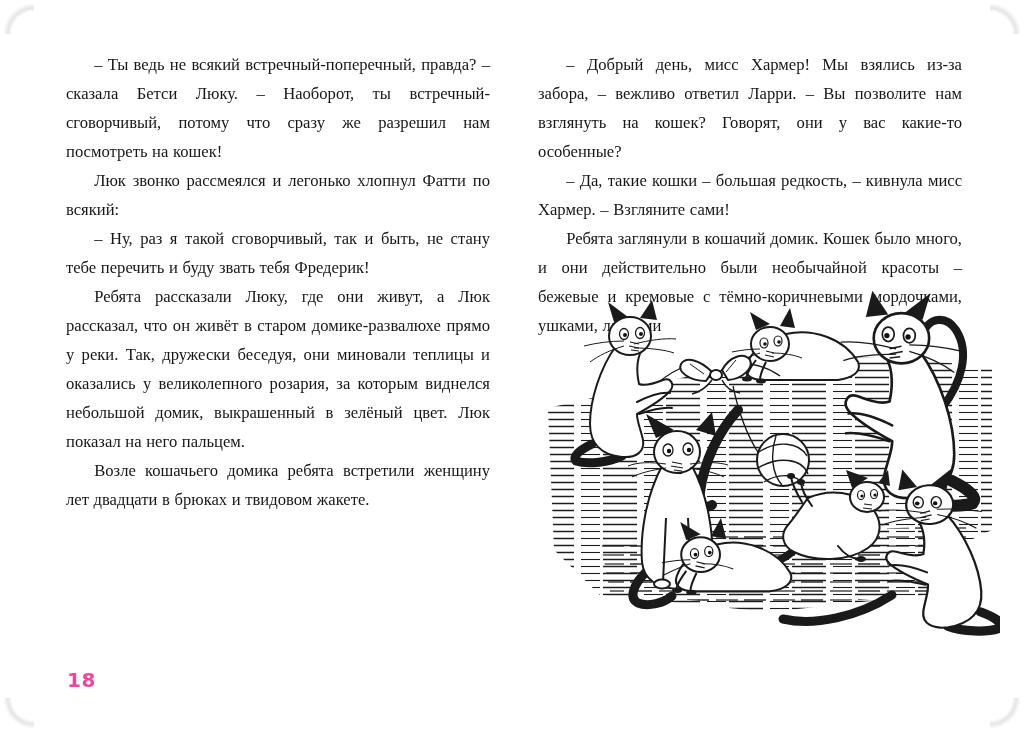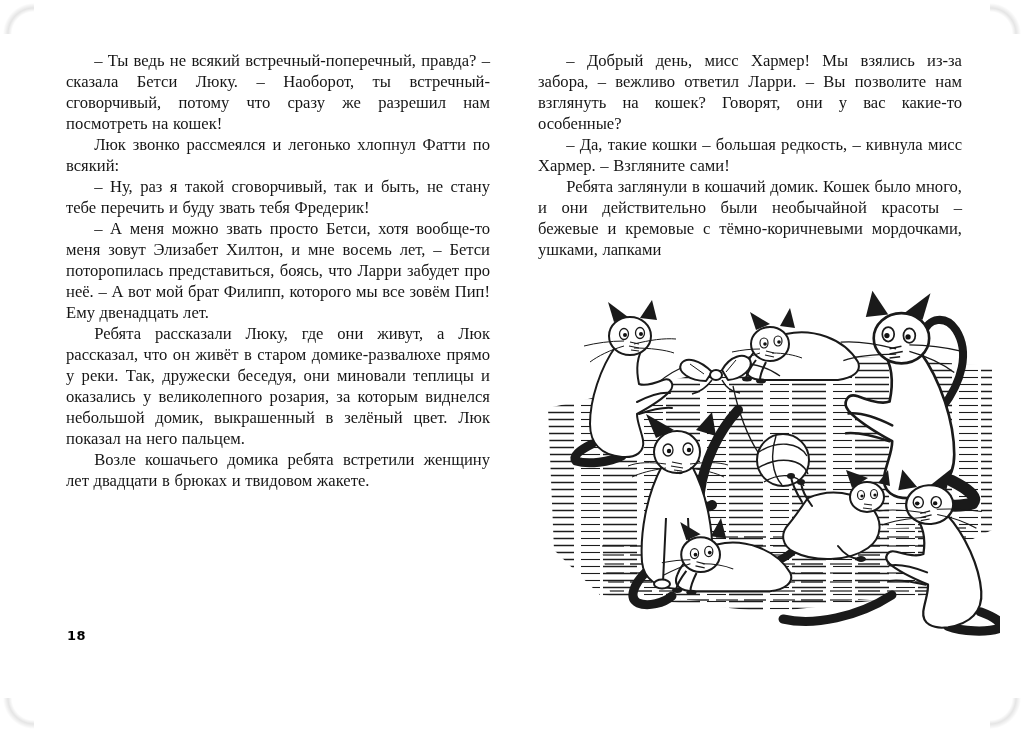--- a/index.html
+++ b/index.html
@@ -9,39 +9,38 @@
   
   .corner{position:absolute;width:34px;height:34px;pointer-events:none;}
   .corner.tl{top:0;left:0;background:radial-gradient(circle at 100% 100%, rgba(0,0,0,0) 0 22px, rgba(0,0,0,0.10) 26px, rgba(0,0,0,0) 31px);}
   .corner.tr{top:0;right:0;background:radial-gradient(circle at 0% 100%, rgba(0,0,0,0) 0 22px, rgba(0,0,0,0.10) 26px, rgba(0,0,0,0) 31px);}
   .corner.bl{bottom:0;left:0;background:radial-gradient(circle at 100% 0%, rgba(0,0,0,0) 0 22px, rgba(0,0,0,0.10) 26px, rgba(0,0,0,0) 31px);}
   .corner.br{bottom:0;right:0;background:radial-gradient(circle at 0% 0%, rgba(0,0,0,0) 0 22px, rgba(0,0,0,0.10) 26px, rgba(0,0,0,0) 31px);}
 
   .text-col{position:absolute;width:424px;}
   .text-col.left{left:66px;top:50px;}
   .text-col.right{left:538px;top:50px;}
-  .text-col p{margin:0;font-size:16.6px;line-height:21px;text-indent:1.7em;
+  .text-col p{margin:0;font-size:16.6px;line-height:29px;text-indent:1.7em;
               text-align:justify;hyphens:auto;-webkit-hyphens:auto;word-spacing:0.5px;}
-  .page-number{position:absolute;left:67px;top:628px;
+  .page-number{position:absolute;left:67px;top:668px;
                font-family:"DejaVu Sans","Liberation Sans",sans-serif;
-               font-weight:bold;font-size:13px;color:#000000;letter-spacing:0.5px;}
+               font-weight:bold;font-size:20px;color:#ec4899;letter-spacing:0.5px;}
   .illustration{position:absolute;left:540px;top:290px;width:460px;height:358px;}
   .illustration svg{display:block;width:100%;height:100%;}
 </style>
 </head>
 <body>
 
 <div class="book">
 
   <div>
     <div class="text-col left">
       <p>– Ты ведь не всякий встречный-поперечный, правда? – сказала Бетси Люку. – Наоборот, ты встречный-сговорчивый, потому что сразу же разрешил нам посмотреть на кошек!</p>
       <p>Люк звонко рассмеялся и легонько хлопнул Фатти по всякий:</p>
       <p>– Ну, раз я такой сговорчивый, так и быть, не стану тебе перечить и буду звать тебя Фредерик!</p>
-      <p>– А меня можно звать просто Бетси, хотя вообще-то меня зовут Элизабет Хилтон, и мне восемь лет, – Бетси поторопилась представиться, боясь, что Ларри забудет про неё. – А вот мой брат Филипп, которого мы все зовём Пип! Ему двенадцать лет.</p>
       <p>Ребята рассказали Люку, где они живут, а Люк рассказал, что он живёт в старом домике-развалюхе прямо у реки. Так, дружески беседуя, они миновали теплицы и оказались у великолепного розария, за которым виднелся небольшой домик, выкрашенный в зелёный цвет. Люк показал на него пальцем.</p>
       <p>Возле кошачьего домика ребята встретили женщину лет двадцати в брюках и твидовом жакете.</p>
     </div>
     <div class="page-number">18</div>
   </div>
 
   <div>
     <div class="text-col right">
       <p>– Добрый день, мисс Хармер! Мы взялись из-за забора, – вежливо ответил Ларри. – Вы позволите нам взглянуть на кошек? Говорят, они у вас какие-то особенные?</p>
       <p>– Да, такие кошки – большая редкость, – кивнула мисс Хармер. – Взгляните сами!</p>

